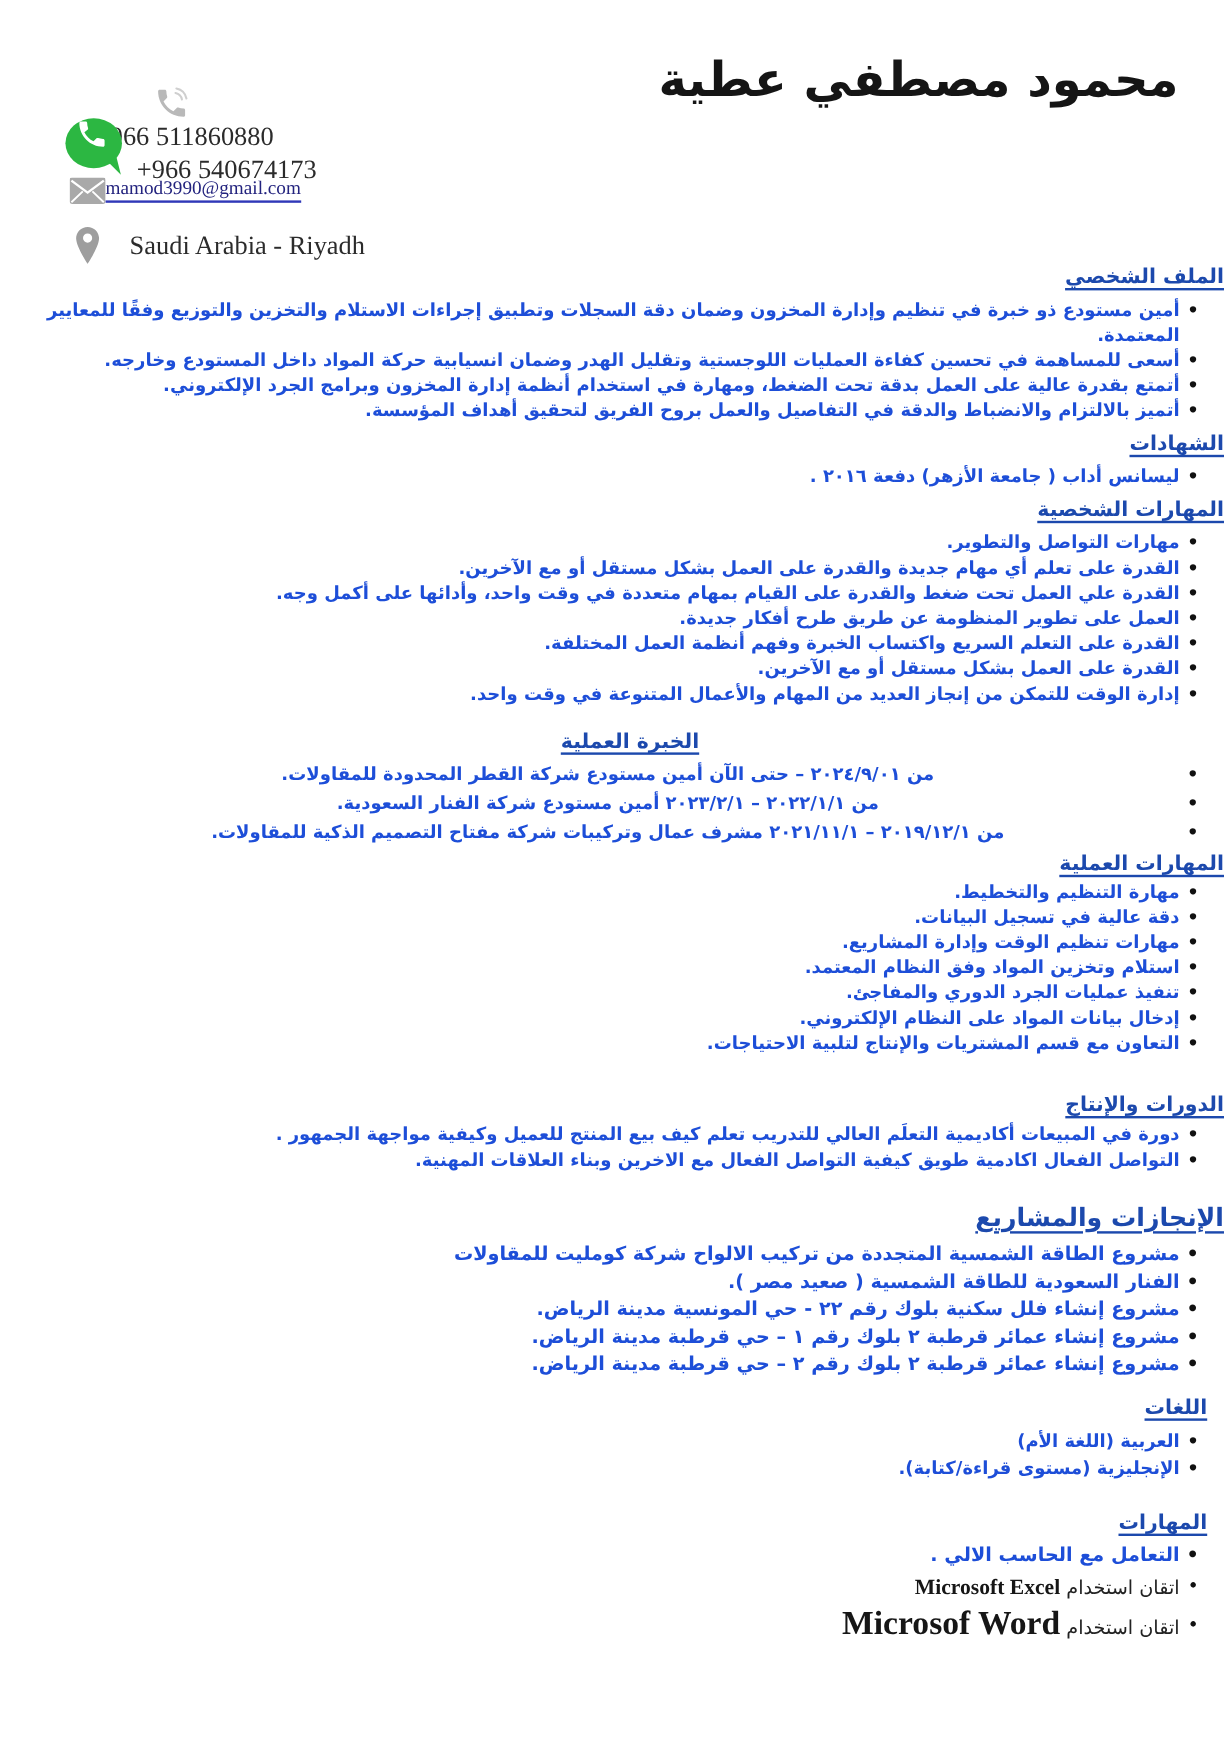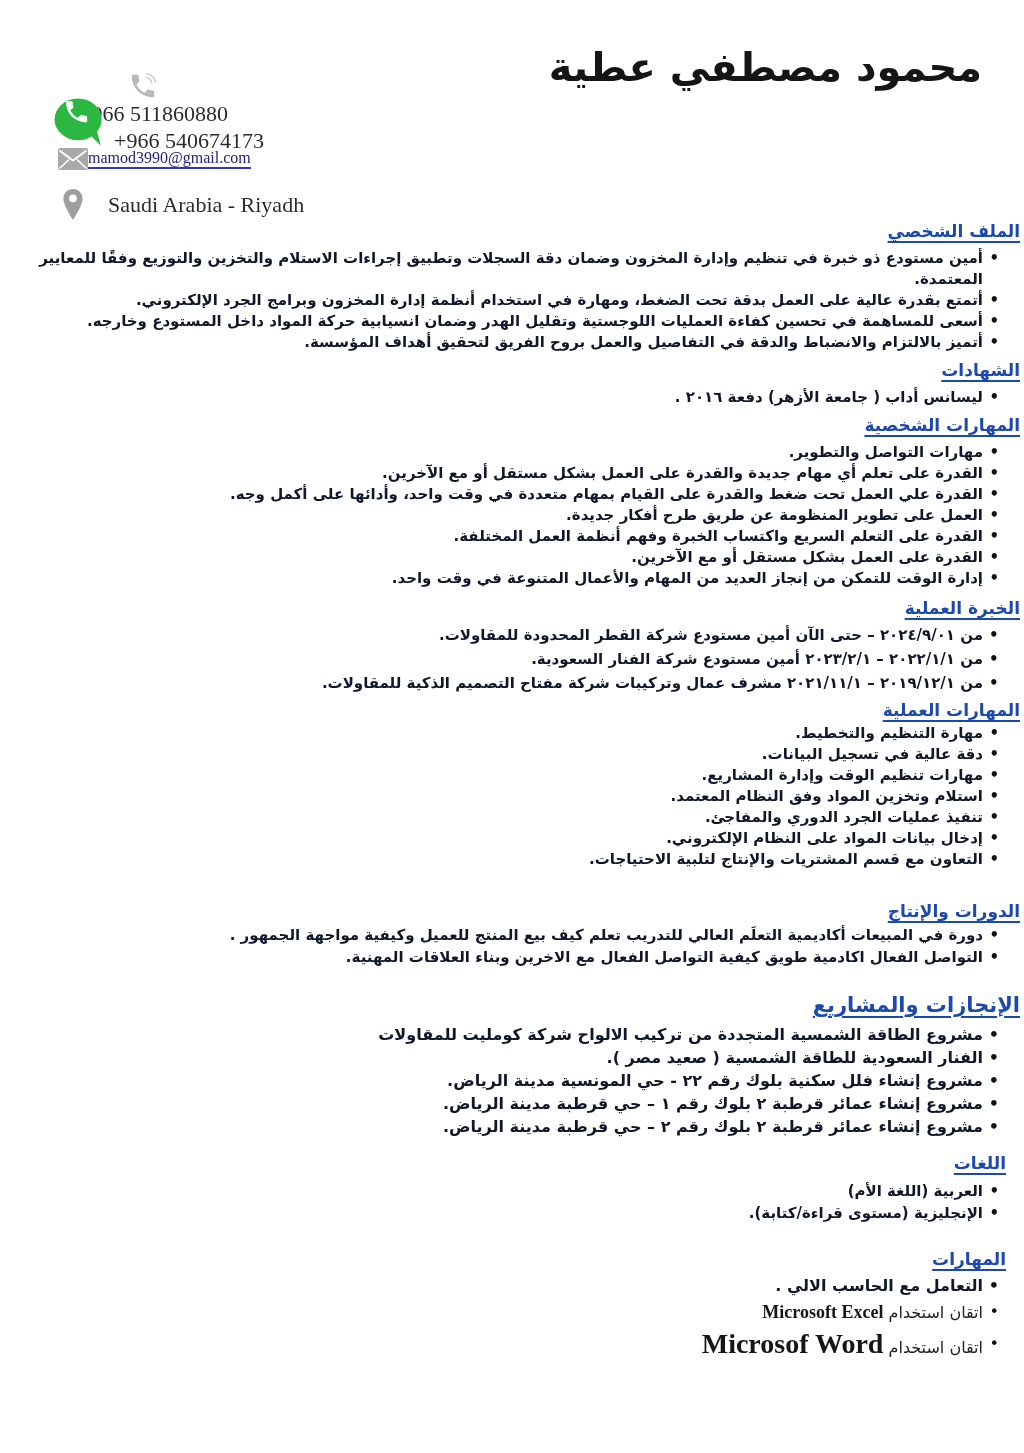--- a/index.html
+++ b/index.html
@@ -23,26 +23,26 @@
           font-family:"Liberation Serif","DejaVu Serif",serif;font-size:16px;}
   .icon{flex:0 0 auto;display:block;}
 
   
   #sections{position:absolute;top:220px;left:0;right:0;direction:rtl;
             padding:0 4px 0 30px;}
   .sec h2{margin:0;font-size:17px;line-height:22px;font-weight:bold;color:#1c49ad;
           text-decoration:underline;text-decoration-thickness:2px;text-underline-offset:4px;}
   .sec ul{list-style:none;margin:6px 0 0 0;padding:0 20px 0 0;}
   .sec li{position:relative;padding-right:17px;font-size:15px;line-height:21px;
-          font-weight:bold;color:#0f172a;}
+          font-weight:bold;color:#1d4ed8;}
   .sec li::before{content:"•";position:absolute;right:1px;top:0;color:#111;}
 
   .sec-certificates{margin-top:6px;}
   .sec-personal-skills{margin-top:6px;}
-  .sec-experience{margin-top:8px;}
+  .sec-experience{margin-top:18px;text-align:center;}
   .sec-experience ul{margin-top:4px;}
   .sec-experience li{line-height:24px;letter-spacing:.3px;}
   .sec-practical-skills{margin-top:4px;}
   .sec-practical-skills ul{margin-top:2px;}
   .sec-courses{margin-top:30px;}
   .sec-courses ul{margin-top:2px;}
   .sec-courses li{line-height:22px;text-align:right;}
   .sec-projects{margin-top:24px;}
   .sec-projects h2{font-size:21px;line-height:27px;}
   .sec-projects ul{margin-top:4px;}
@@ -98,22 +98,22 @@
       <path d="M12 1C7 1 3 5 3 10c0 6.6 9 20 9 20s9-13.4 9-20c0-5-4-9-9-9zm0 12.4a3.6 3.6 0 1 1 0-7.2 3.6 3.6 0 0 1 0 7.2z" fill="#9e9e9e"></path>
     </svg>
     <span class="c-text">Saudi Arabia - Riyadh</span>
   </div>
 
   <main id="sections">
       <section class="sec sec-profile">
         <h2>الملف الشخصي</h2>
         <ul>
           <li>أمين مستودع ذو خبرة في تنظيم وإدارة المخزون وضمان دقة السجلات وتطبيق إجراءات الاستلام والتخزين والتوزيع وفقًا للمعايير المعتمدة.</li>
+          <li>أسعى للمساهمة في تحسين كفاءة العمليات اللوجستية وتقليل الهدر وضمان انسيابية حركة المواد داخل المستودع وخارجه.</li>
           <li>أتمتع بقدرة عالية على العمل بدقة تحت الضغط، ومهارة في استخدام أنظمة إدارة المخزون وبرامج الجرد الإلكتروني.</li>
-          <li>أسعى للمساهمة في تحسين كفاءة العمليات اللوجستية وتقليل الهدر وضمان انسيابية حركة المواد داخل المستودع وخارجه.</li>
           <li>أتميز بالالتزام والانضباط والدقة في التفاصيل والعمل بروح الفريق لتحقيق أهداف المؤسسة.</li>
         </ul>
       </section>
       <section class="sec sec-certificates">
         <h2>الشهادات</h2>
         <ul>
           <li>ليسانس أداب ( جامعة الأزهر) دفعة ٢٠١٦ .</li>
         </ul>
       </section>
       <section class="sec sec-personal-skills">

